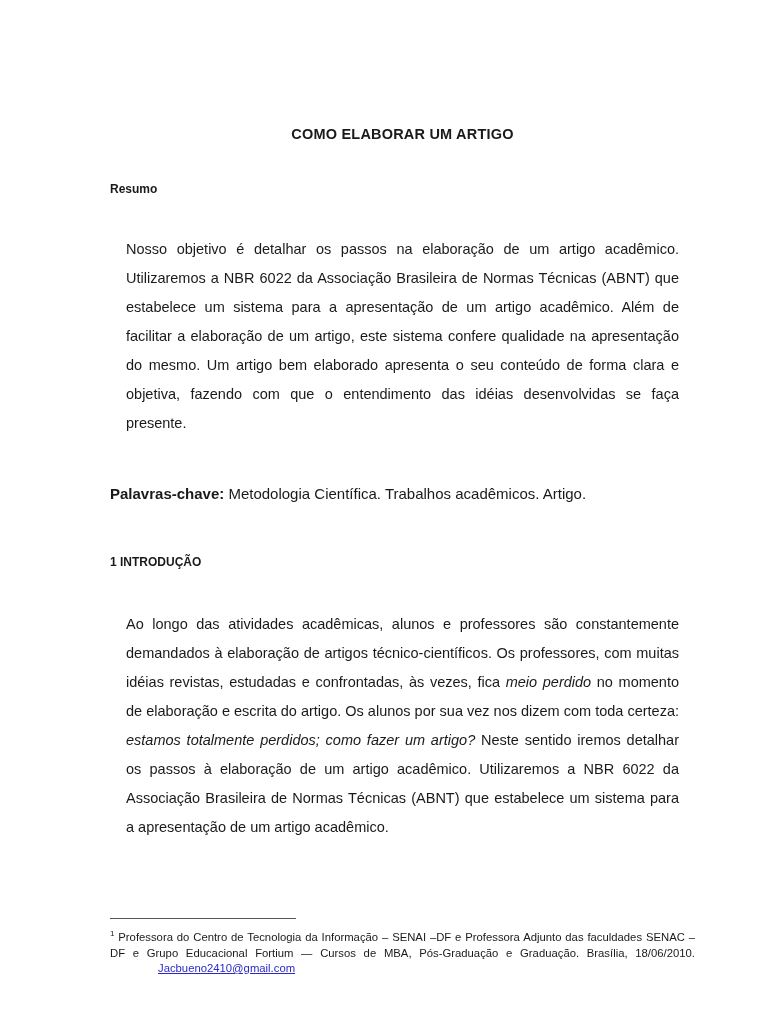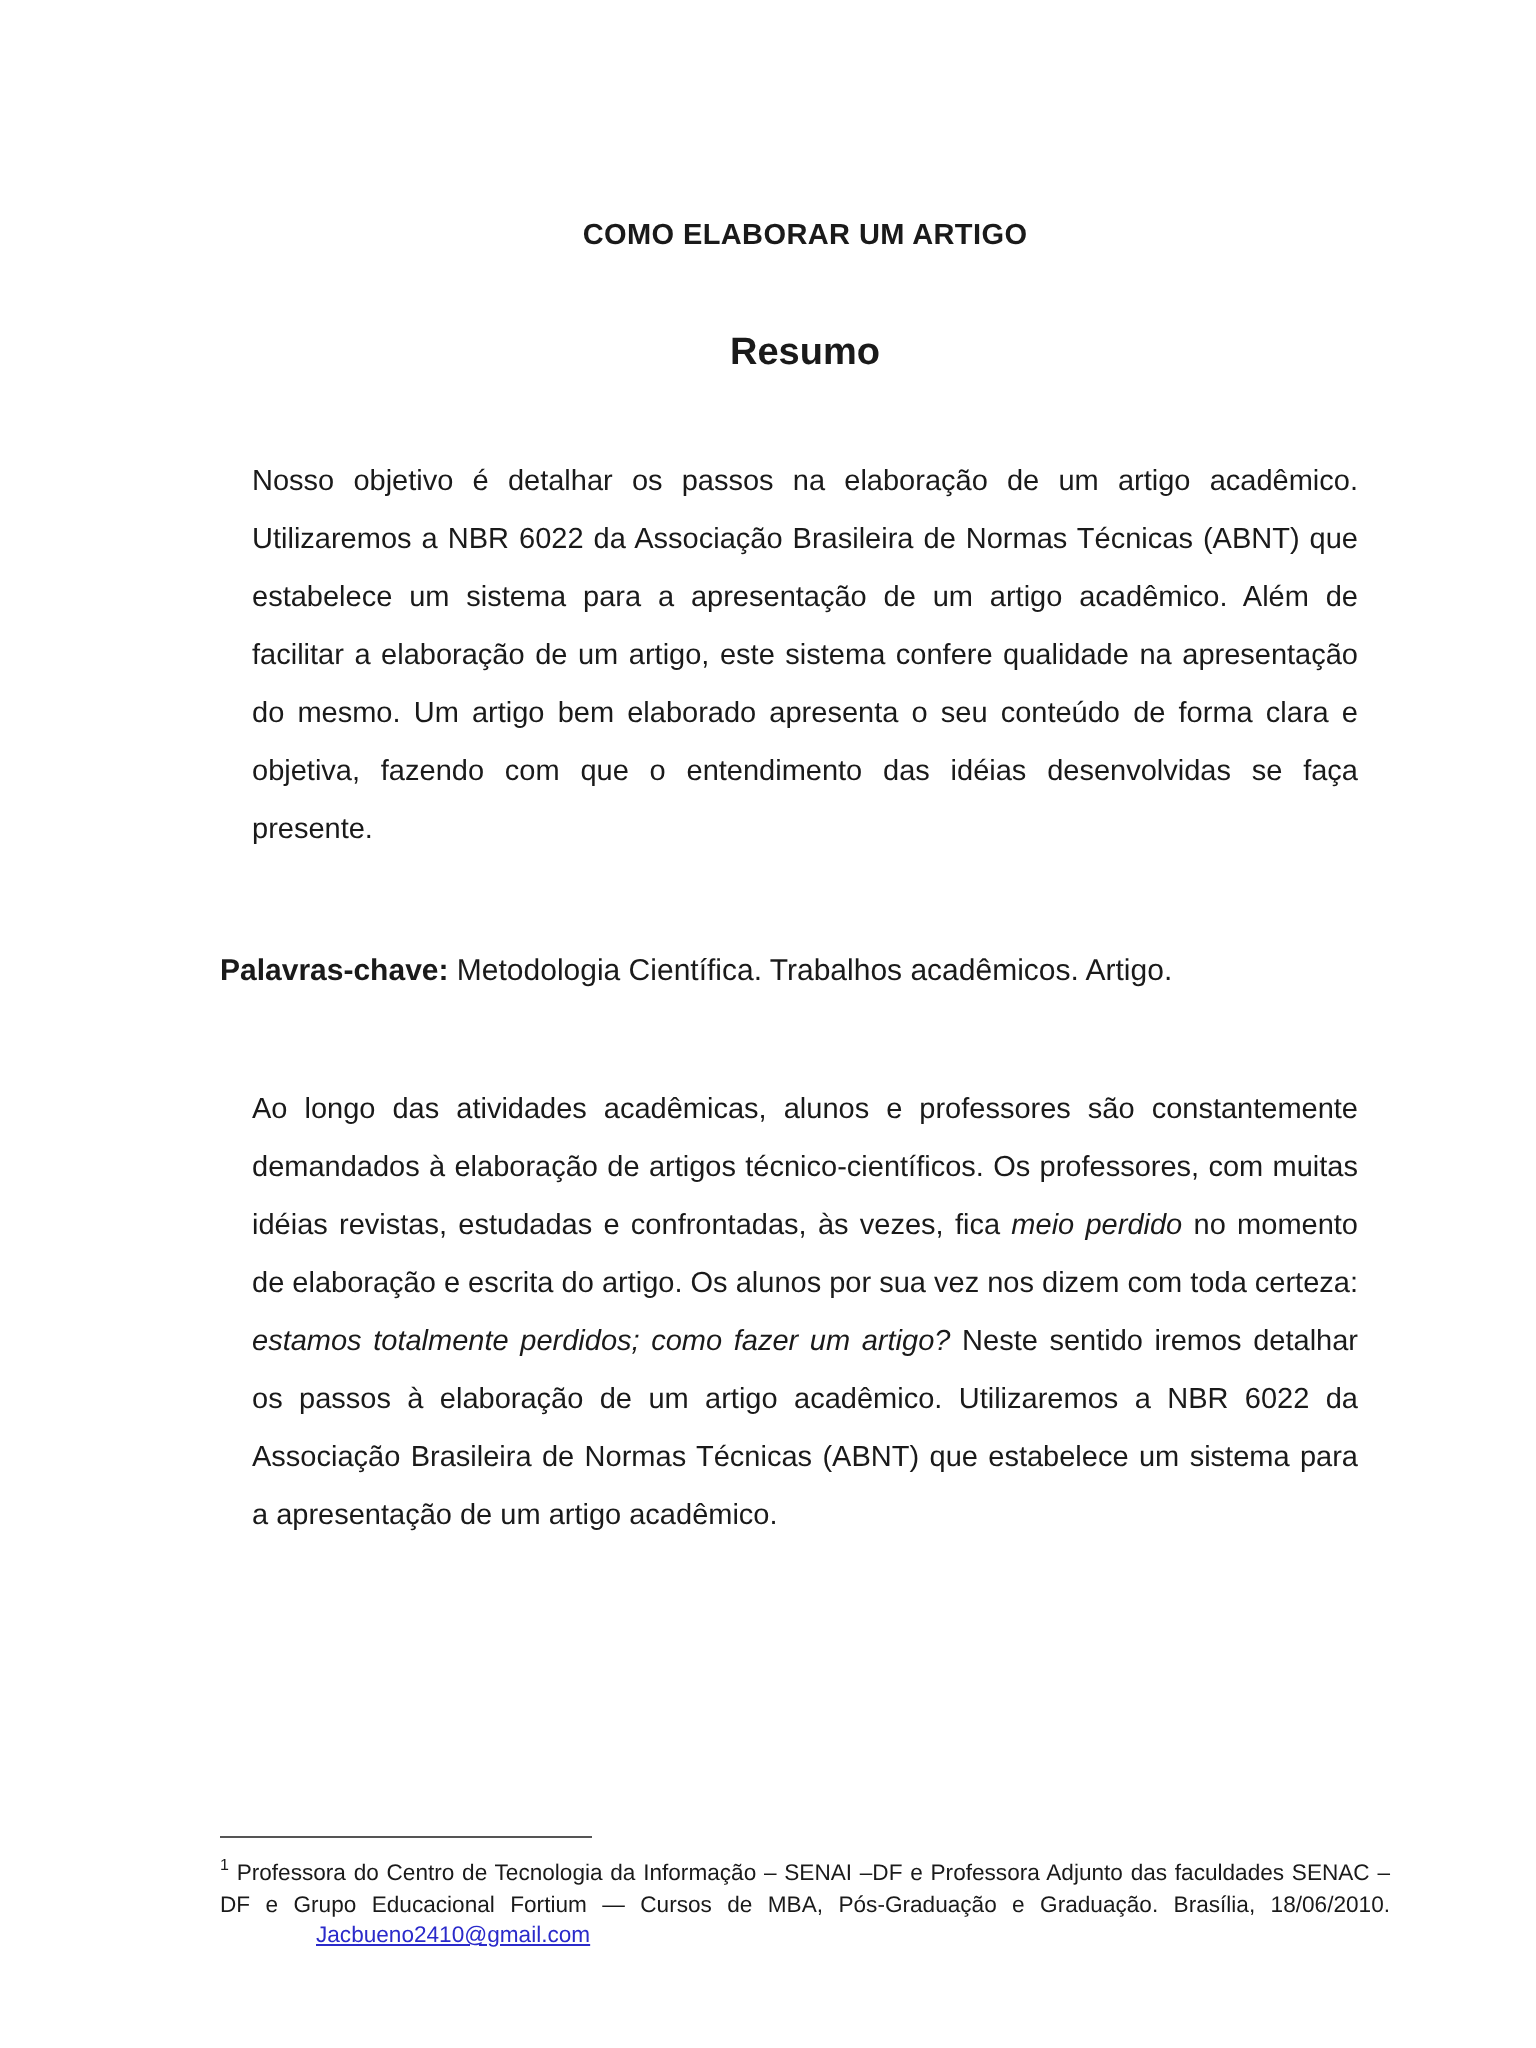--- a/index.html
+++ b/index.html
@@ -17,21 +17,21 @@
     margin: 0 auto;
     overflow: hidden;
     font-family: "Liberation Sans", sans-serif;
     color: #1a1a1a;
     box-sizing: border-box;
   }
 
   .content {
     position: absolute;
     left: 110px;
-    top: 0;
+    top: 16px;
     width: 585px;
   }
 
   .doc-title {
     text-align: center;
     font-weight: bold;
     font-size: 14.5px;
     letter-spacing: 0.2px;
     margin: 0;
     padding-top: 110px;
@@ -45,23 +45,23 @@
   }
 
   .author-line sup {
     font-size: 9.5px;
     vertical-align: super;
     line-height: 0;
   }
 
   .section-heading {
     font-weight: bold;
-    font-size: 19px;
+    font-size: 12px;
     margin: 0;
-    text-align: center;
+    text-align: left;
   }
 
   .heading-resumo {
     padding-top: 40px;
   }
 
   .heading-introducao {
     padding-top: 32px;
   }
 
@@ -144,20 +144,21 @@
 
 
     <h2 class="section-heading heading-resumo">Resumo</h2>
 
     <p class="body-text abstract-block">Nosso objetivo é detalhar os passos na elaboração de um artigo acadêmico. Utilizaremos a NBR 6022 da Associação Brasileira de Normas Técnicas (ABNT) que estabelece um sistema para a apresentação de um artigo acadêmico.  Além de facilitar a elaboração de um artigo, este sistema confere qualidade na apresentação do mesmo. Um artigo bem elaborado apresenta o seu conteúdo de forma clara e objetiva, fazendo com que o entendimento das idéias desenvolvidas se faça presente.</p>
 
     <p class="keywords-block">
       <span class="keywords-label">Palavras-chave:</span><span> Metodologia Científica. Trabalhos acadêmicos. Artigo.</span>
     </p>
 
+    <h2 class="section-heading heading-introducao">1 INTRODUÇÃO</h2>
 
     <p class="body-text intro-block">
       <span>Ao longo das atividades acadêmicas, alunos e professores são constantemente demandados à elaboração de artigos técnico-científicos. Os professores, com muitas idéias revistas, estudadas e confrontadas, às vezes, fica </span><em class="italic">meio perdido</em><span> no momento de elaboração e escrita do artigo. Os alunos por sua vez nos dizem com toda certeza: </span><em class="italic">estamos totalmente perdidos; como fazer um artigo?</em><span> Neste sentido iremos detalhar os passos à elaboração de um artigo acadêmico. Utilizaremos a NBR 6022 da Associação Brasileira de Normas Técnicas (ABNT) que estabelece um sistema para a apresentação de um artigo acadêmico.</span>
     </p>
 
   </div>
 
   <div class="footnote-area">
     <hr class="footnote-rule">
     <p class="footnote-text">

